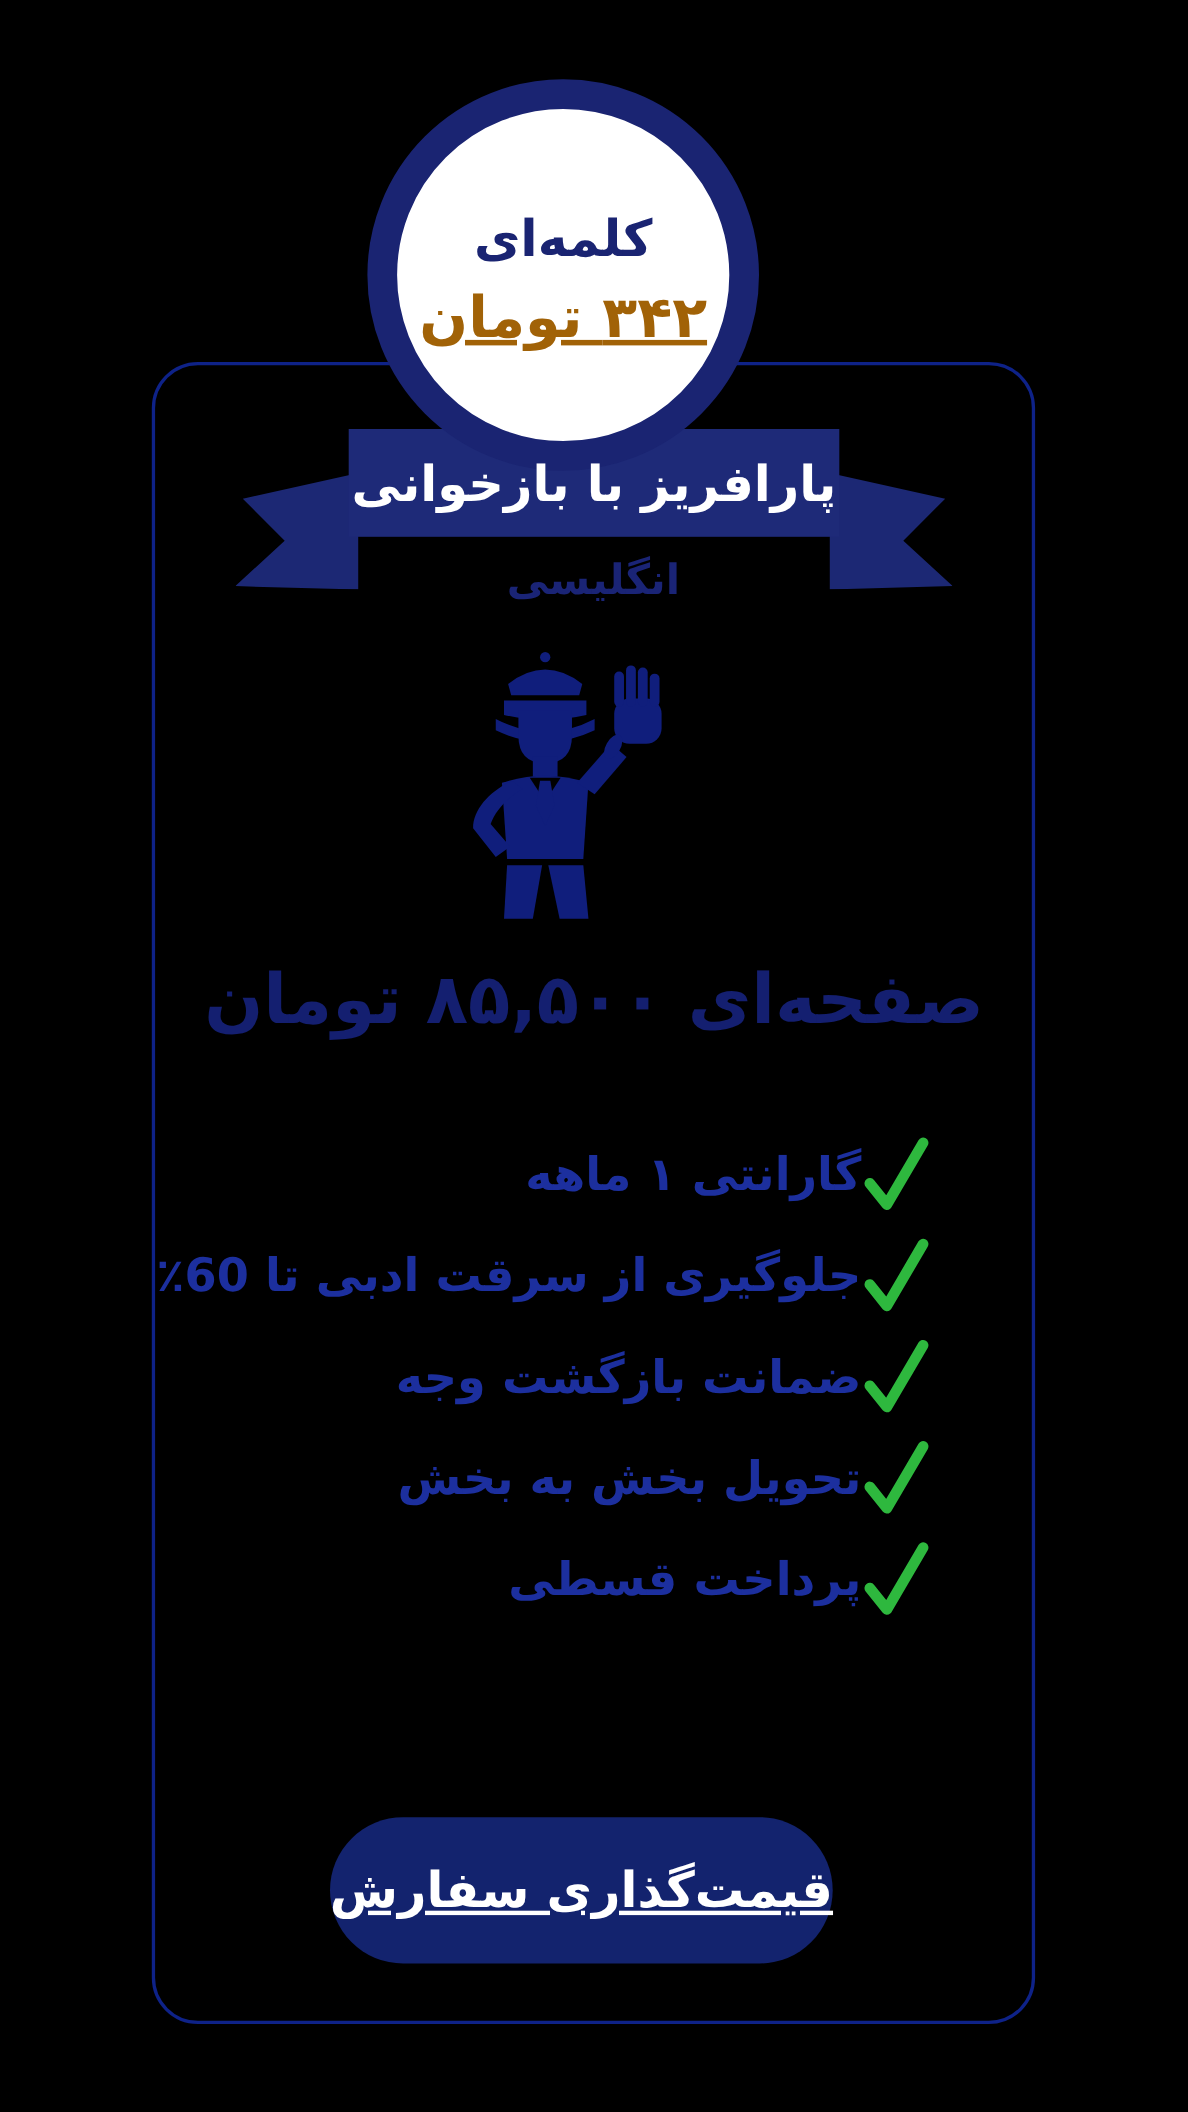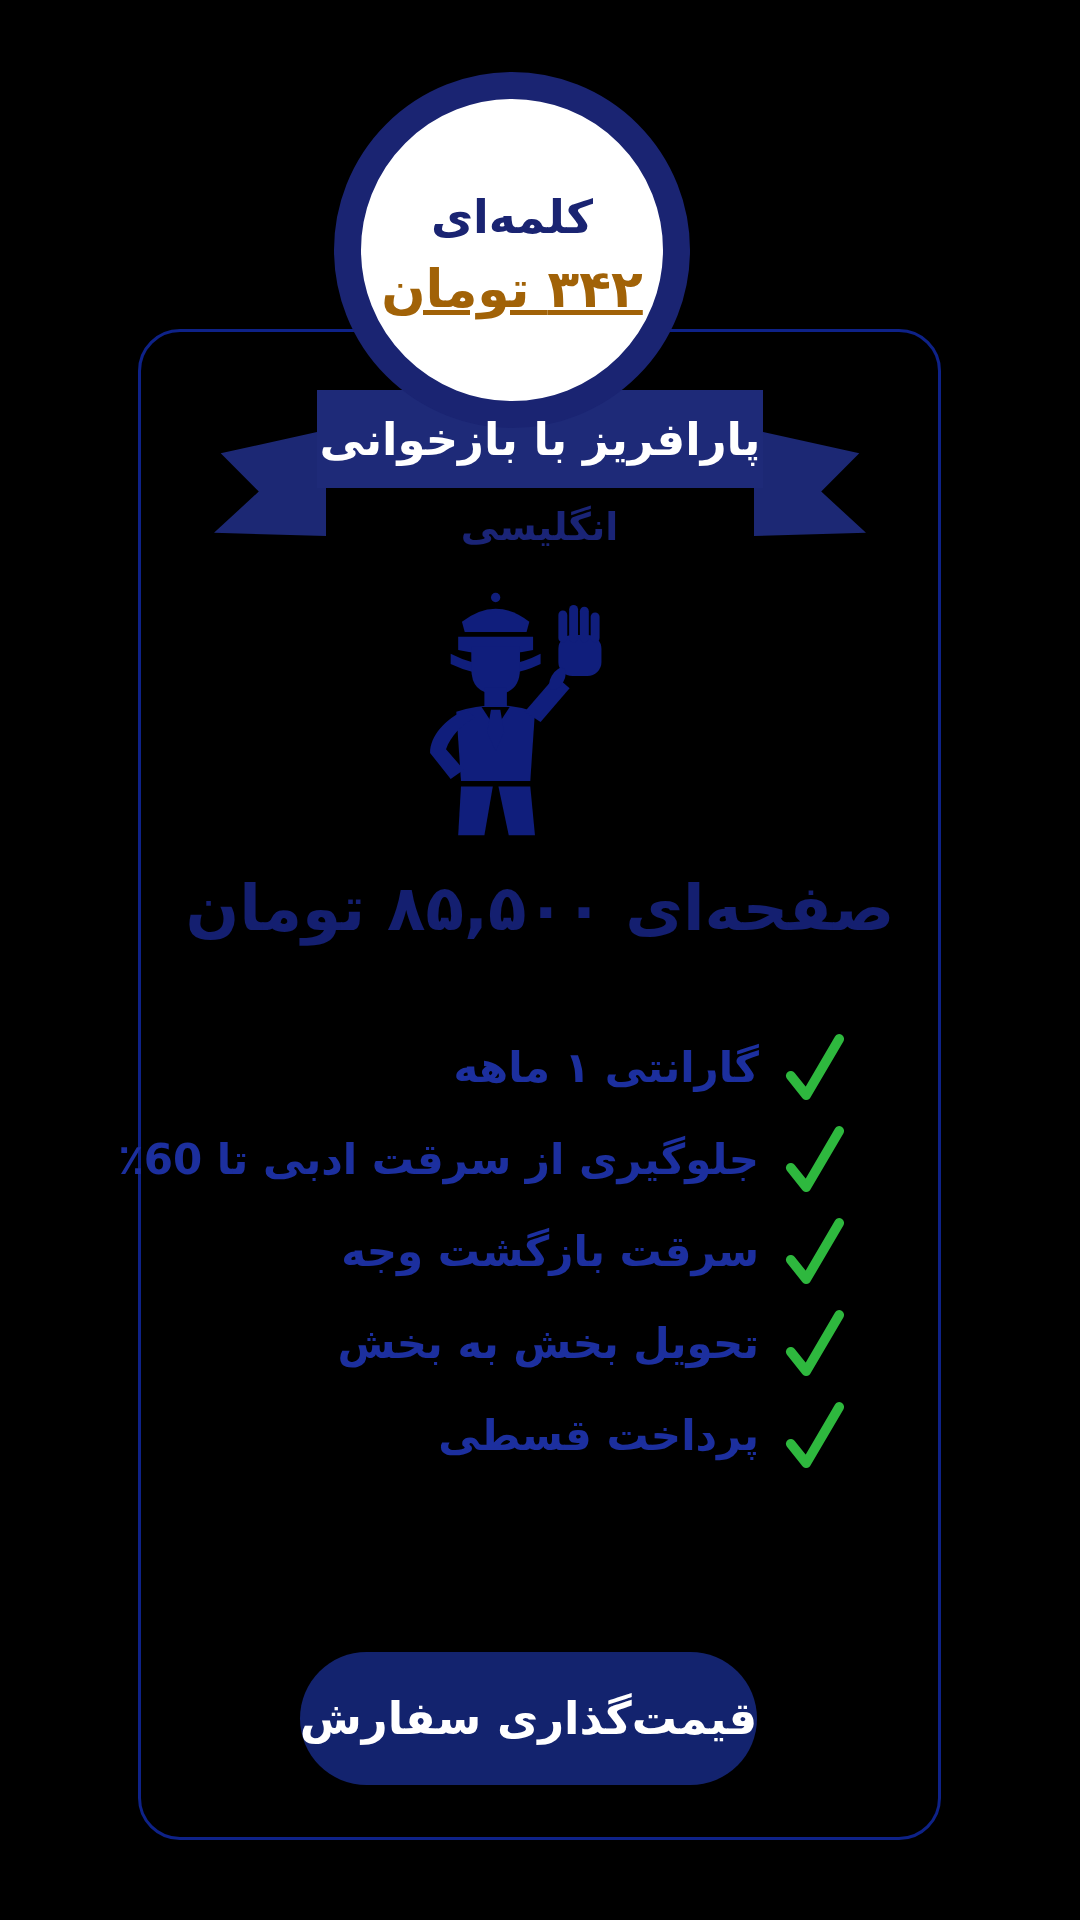--- a/index.html
+++ b/index.html
@@ -37,28 +37,28 @@
   
   .language{left:138px;top:505px;width:803px;text-align:center;
     font-size:38px;font-weight:bold;color:#1a2476;z-index:2;}
   
   .officer{left:402px;top:588px;width:206px;height:253px;z-index:2;}
   
   .price{left:90px;top:872px;width:900px;text-align:center;direction:rtl;
     font-size:63px;font-weight:bold;color:#141f70;white-space:nowrap;z-index:2;}
   
   .features{left:138px;top:1022px;width:707px;direction:rtl;z-index:2;}
-  .feature-row{display:flex;align-items:center;height:92px;gap:24px;}
+  .feature-row{display:flex;align-items:center;height:92px;}
   .check{width:62px;height:70px;flex:0 0 auto;display:block;}
   .feature-label{font-size:42px;font-weight:bold;color:#1c2f9e;white-space:nowrap;line-height:1;}
   
   .cta{
     left:300px;top:1652px;width:457px;height:133px;border-radius:67px;
     background:#13236e;display:flex;align-items:center;justify-content:center;
-    color:#fff;font-size:45px;font-weight:bold;z-index:2;cursor:pointer;white-space:nowrap;
+    color:#fff;font-size:45px;font-weight:bold;z-index:2;cursor:pointer;white-space:nowrap;text-decoration:underline;
   }
 </style>
 </head>
 <body>
 
 <div class="abs card"></div>
 
 <div class="abs tail tail-left"></div>
 <div class="abs tail tail-right"></div>
 
@@ -111,21 +111,21 @@
   <div class="feature-row">
     <svg class="check" viewBox="0 0 64 72">
         <path d="M8 44 L24 64 L58 6" fill="none" stroke="#2eb83e" stroke-width="10" stroke-linecap="round" stroke-linejoin="round"></path>
       </svg>
     <span class="feature-label">جلوگیری از سرقت ادبی تا 60٪</span>
   </div>
   <div class="feature-row">
     <svg class="check" viewBox="0 0 64 72">
         <path d="M8 44 L24 64 L58 6" fill="none" stroke="#2eb83e" stroke-width="10" stroke-linecap="round" stroke-linejoin="round"></path>
       </svg>
-    <span class="feature-label">سرقت بازگشت وجه</span>
+    <span class="feature-label">ضمانت بازگشت وجه</span>
   </div>
   <div class="feature-row">
     <svg class="check" viewBox="0 0 64 72">
         <path d="M8 44 L24 64 L58 6" fill="none" stroke="#2eb83e" stroke-width="10" stroke-linecap="round" stroke-linejoin="round"></path>
       </svg>
     <span class="feature-label">تحویل بخش به بخش</span>
   </div>
   <div class="feature-row">
     <svg class="check" viewBox="0 0 64 72">
         <path d="M8 44 L24 64 L58 6" fill="none" stroke="#2eb83e" stroke-width="10" stroke-linecap="round" stroke-linejoin="round"></path>

